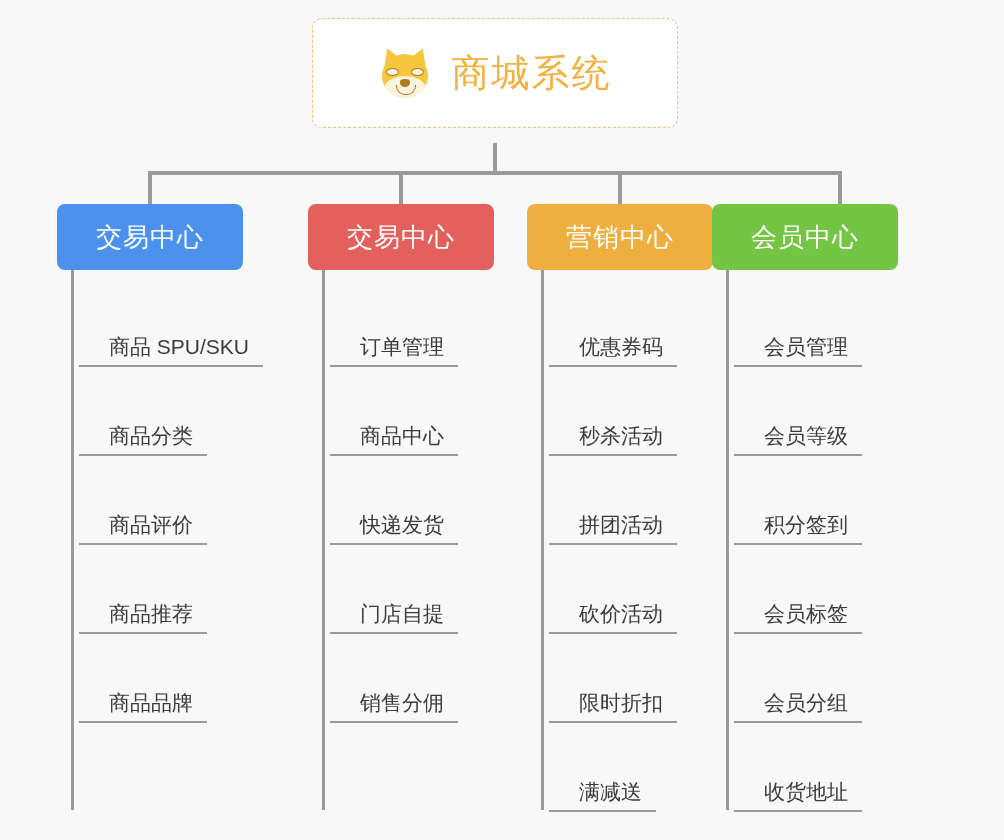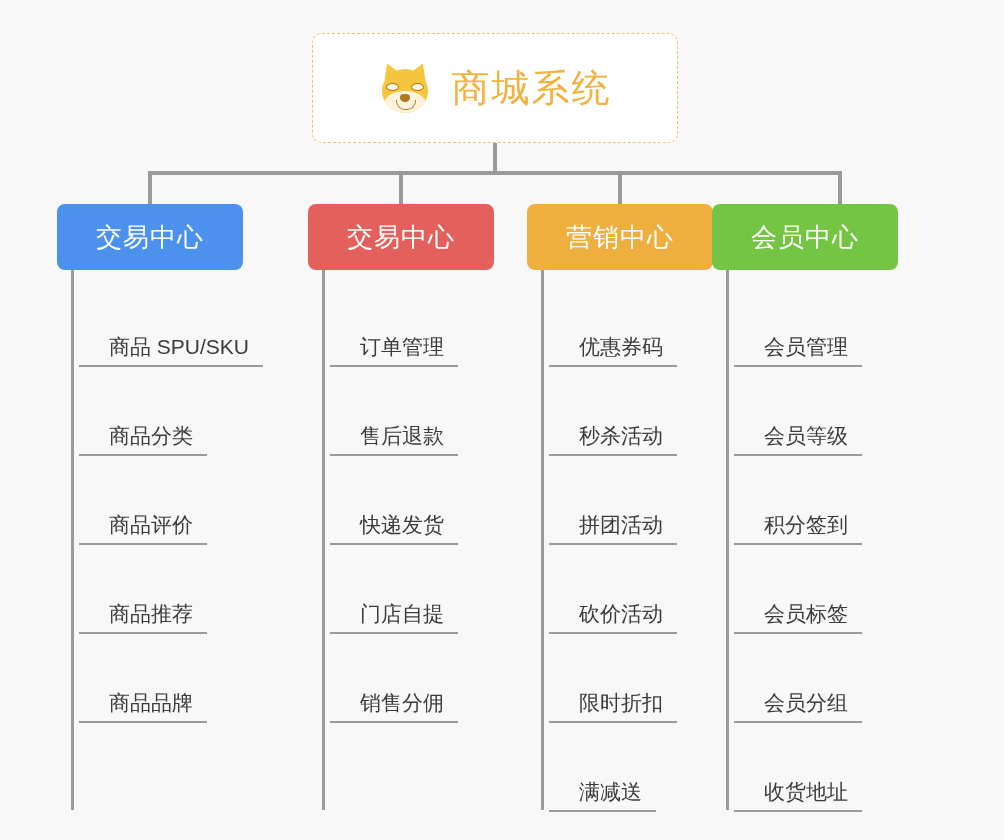--- a/index.html
+++ b/index.html
@@ -17,21 +17,21 @@
   #canvas {
     position: relative;
     width: 1004px;
     height: 840px;
   }
 
   
   .root-node {
     position: absolute;
     left: 312px;
-    top: 33px;
+    top: 18px;
     width: 366px;
     height: 110px;
     box-sizing: border-box;
     background: #ffffff;
     border: 1.5px dashed #f0c070;
     border-radius: 10px;
     display: flex;
     align-items: center;
     justify-content: center;
     gap: 21px;
@@ -224,21 +224,21 @@
   <div class="column" style="left:308px; width:186px;">
     <div class="cat-header" style="background:#e4605c; width:186px;">
       <span>交易中心</span>
     </div>
     <div class="leaf-trunk" style="height:540px;"></div>
     <ul class="leaf-list">
       <li class="leaf-item">
         <span class="leaf-label">订单管理</span>
       </li>
       <li class="leaf-item">
-        <span class="leaf-label">售后退款</span>
+        <span class="leaf-label">商品中心</span>
       </li>
       <li class="leaf-item">
         <span class="leaf-label">快递发货</span>
       </li>
       <li class="leaf-item">
         <span class="leaf-label">门店自提</span>
       </li>
       <li class="leaf-item">
         <span class="leaf-label">销售分佣</span>
       </li>

